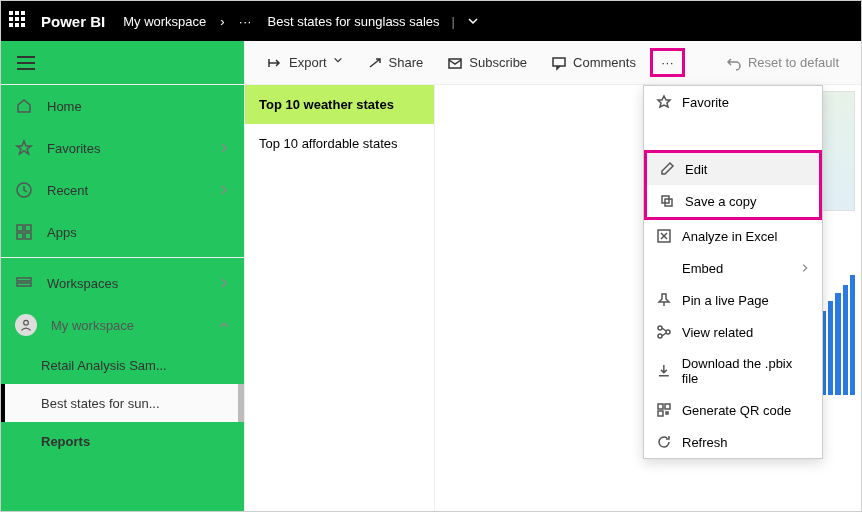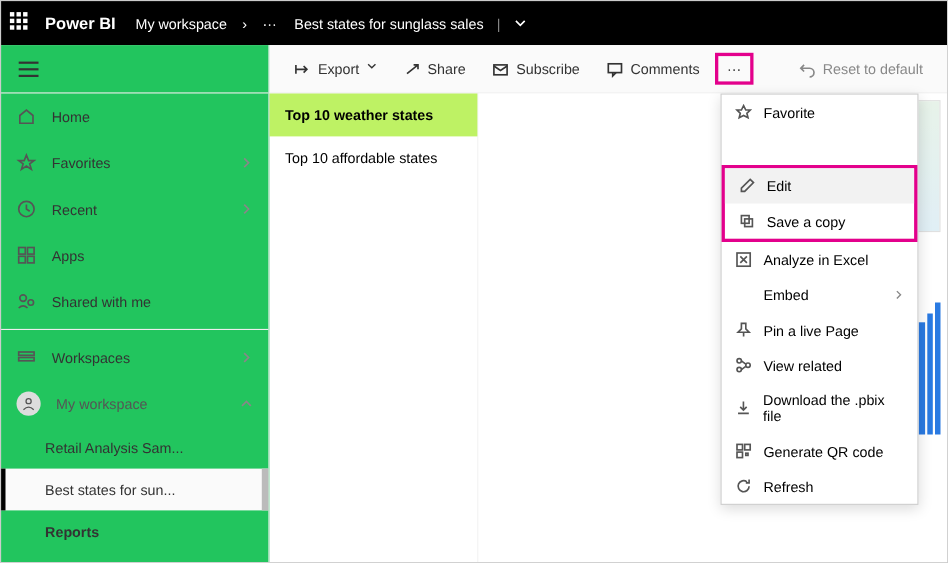--- a/index.html
+++ b/index.html
@@ -43,21 +43,21 @@
     .content { flex: 1; display: flex; position: relative; }
     .page-tabs { width: 190px; border-right: 1px solid #eee; font-size: 13px; }
     .page-tab { padding: 12px 14px; cursor: pointer; }
     .page-tab.active { background: #bef264; font-weight: 600; }
     .canvas { flex: 1; position: relative; background: #fff; }
     
     .map-placeholder { position: absolute; right: 6px; top: 6px; width: 70px; height: 120px; background: linear-gradient(#d8ebdb, #cde5f0); border: 1px solid #ccc; opacity: 0.6; }
     .chart-placeholder { position: absolute; right: 6px; top: 190px; width: 70px; height: 120px; display: flex; align-items: flex-end; gap: 2px; }
     .chart-placeholder span { flex: 1; background: #2a7ae2; }
     
-    .dropdown { position: absolute; top: 44px; left: 410px; width: 180px; background: #fff; border: 1px solid #ccc; box-shadow: 0 4px 12px rgba(0,0,0,0.15); font-size: 13px; z-index: 10; }
+    .dropdown { position: absolute; top: 44px; left: 398px; width: 180px; background: #fff; border: 1px solid #ccc; box-shadow: 0 4px 12px rgba(0,0,0,0.15); font-size: 13px; z-index: 10; }
     .dd-item { display: flex; align-items: center; gap: 10px; padding: 8px 12px; cursor: pointer; }
     .dd-item .icon { width: 16px; height: 16px; display: flex; align-items: center; justify-content: center; color: #555; }
     .dd-item .chev { margin-left: auto; color: #888; }
     .dd-highlight { border: 3px solid #e3008c; margin-top: 32px; }
     
     svg { stroke: currentColor; fill: none; stroke-width: 1.5; }
   </style>
 </head>
 <body>
 
@@ -131,30 +131,20 @@
       <div class="icon">
           <svg viewBox="0 0 18 18">
             <rect x="2" y="2" width="6" height="6"></rect>
             <rect x="10" y="2" width="6" height="6"></rect>
             <rect x="2" y="10" width="6" height="6"></rect>
             <rect x="10" y="10" width="6" height="6"></rect>
           </svg>
         </div>
       <span>Apps</span>
     </div>
-    <div class="nav-item">
-      <div class="icon">
-          <svg viewBox="0 0 18 18">
-            <circle cx="6" cy="6" r="3"></circle>
-            <circle cx="13" cy="10" r="2.5"></circle>
-            <path d="M2 15 Q6 11 10 15"></path>
-          </svg>
-        </div>
-      <span>Shared with me</span>
-    </div>
 
     <div class="nav-sep"></div>
 
     <div class="nav-item">
       <div class="icon">
           <svg viewBox="0 0 18 18">
             <rect x="2" y="4" width="14" height="3"></rect>
             <rect x="2" y="9" width="14" height="3"></rect>
           </svg>
         </div>

